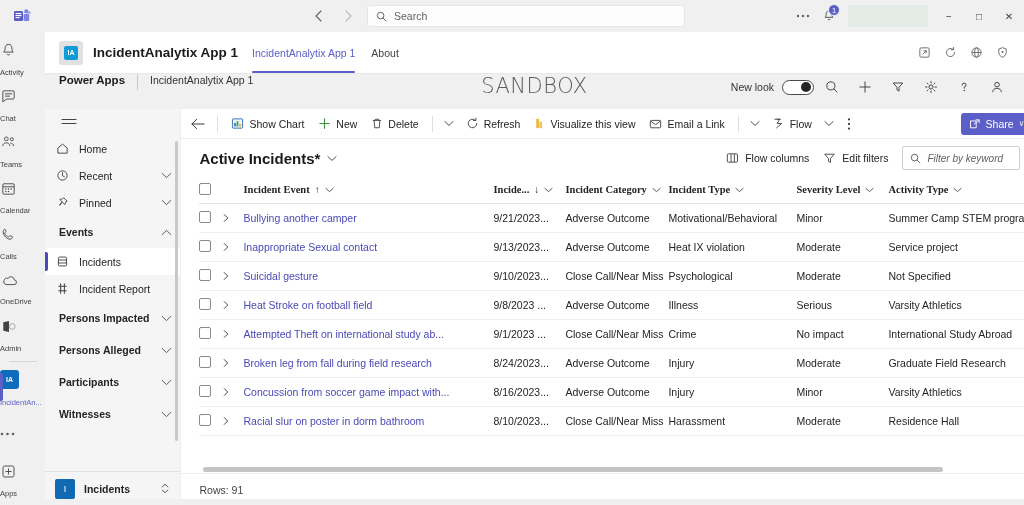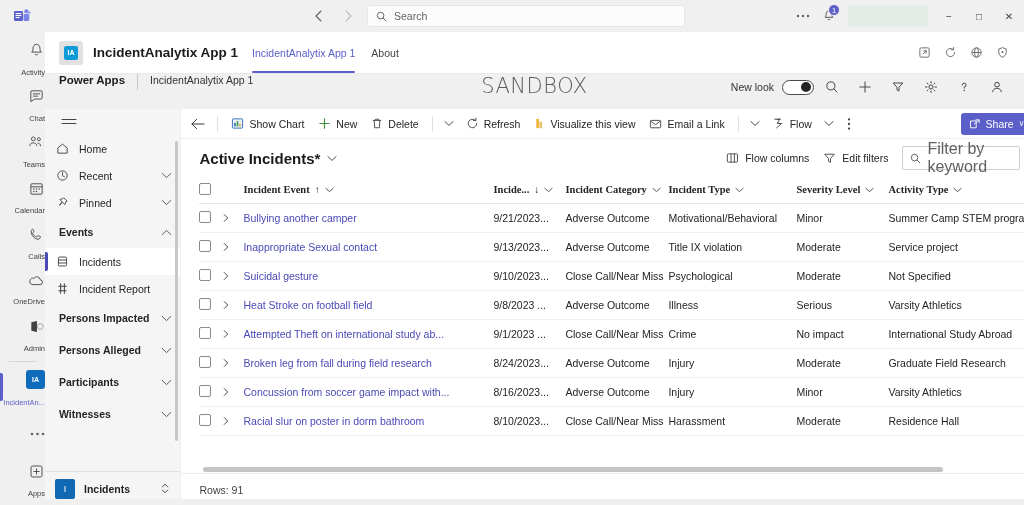--- a/index.html
+++ b/index.html
@@ -39,21 +39,21 @@
   .win-btn { width: 30px; height: 32px; display: flex; align-items: center; justify-content: center; color: #444; font-size: 10px; cursor: pointer; }
 
   
   .rail {
     position: absolute; left: 0; top: 32px; width: 45px; height: 473px;
     background: #f0f0f0; display: flex; flex-direction: column; align-items: center;
     padding-top: 4px;
   }
   .rail-item {
     width: 45px; height: 46px; display: flex; flex-direction: column;
-    align-items: flex-end; justify-content: center; cursor: pointer; position: relative; gap: 9px;
+    align-items: flex-start; justify-content: center; cursor: pointer; position: relative; gap: 9px;
   }
   .rail-item .ri-label { font-size: 7.5px; color: #424242; line-height: 9px; max-width: 44px; text-align: center; overflow: hidden; white-space: nowrap; text-overflow: ellipsis; }
   .rail-item.active .ri-label { color: #5b5fc7; }
   .rail-item.active::before {
     content: ''; position: absolute; left: 0; top: 8px; width: 3px; height: 28px;
     background: #5b5fc7; border-radius: 0 2px 2px 0;
   }
   .rail-sep { width: 28px; height: 1px; background: #d6d6d6; margin: 3px 0; }
   .app-tile { width: 19px; height: 19px; border-radius: 3px; background: #0f6cbd; display:flex; align-items:center; justify-content:center; color:#fff; font-size:7px; font-weight:bold; }
 
@@ -134,21 +134,21 @@
 
   .viewbar { height: 38px; display: flex; align-items: center; padding: 0 18px 0 18px; }
   .view-title { font-size: 15px; font-weight: bold; color: #1b1b1b; }
   .view-chev { font-size: 9px; color: #444; margin-left: 7px; cursor: pointer; }
   .viewbar-right { margin-left: auto; display: flex; align-items: center; gap: 14px; }
   .vb-btn { display: flex; align-items: center; gap: 6px; font-size: 10.5px; color: #242424; cursor: pointer; }
   .kw-filter {
     width: 118px; height: 24px; border: 1px solid #cfcfcf; border-radius: 2px;
     display: flex; align-items: center; gap: 6px; padding: 0 7px; background: #fff;
   }
-  .kw-filter .ph { font-size: 16px; color: #616161; }
+  .kw-filter .ph { font-size: 10px; color: #616161; font-style: italic; }
 
   
   .tablewrap { flex: 1; position: relative; overflow: hidden; padding-left: 18px; }
   table.grid { width: 100%; border-collapse: collapse; table-layout: fixed; }
   table.grid th {
     height: 26px; text-align: left; font-size: 10.5px; font-weight: bold; color: #242424;
     border-bottom: 1px solid #e5e5e5; padding: 0; vertical-align: middle; white-space: nowrap; font-family: Liberation Serif, serif;
   }
   table.grid td {
     height: 29px; font-size: 10.5px; color: #242424; border-bottom: 1px solid #f0f0f0;
@@ -776,21 +776,21 @@
                 <td>Summer Camp STEM program</td>
               </tr>
               <tr>
                 <td><span class="cb"></span></td>
                 <td><span class="row-exp"><svg width="6" height="10" viewBox="0 0 7 10">
                         <path d="M1.5 1l4 4-4 4" stroke="#444" stroke-width="1.15" fill="none" stroke-linecap="round" stroke-linejoin="round"></path>
                       </svg></span></td>
                 <td><span class="link">Inappropriate Sexual contact</span></td>
                 <td>9/13/2023...</td>
                 <td>Adverse Outcome</td>
-                <td>Title IX violation</td>
+                <td>Heat IX violation</td>
                 <td>Moderate</td>
                 <td>Service project</td>
               </tr>
               <tr>
                 <td><span class="cb"></span></td>
                 <td><span class="row-exp"><svg width="6" height="10" viewBox="0 0 7 10">
                         <path d="M1.5 1l4 4-4 4" stroke="#444" stroke-width="1.15" fill="none" stroke-linecap="round" stroke-linejoin="round"></path>
                       </svg></span></td>
                 <td><span class="link">Suicidal gesture</span></td>
                 <td>9/10/2023...</td>

